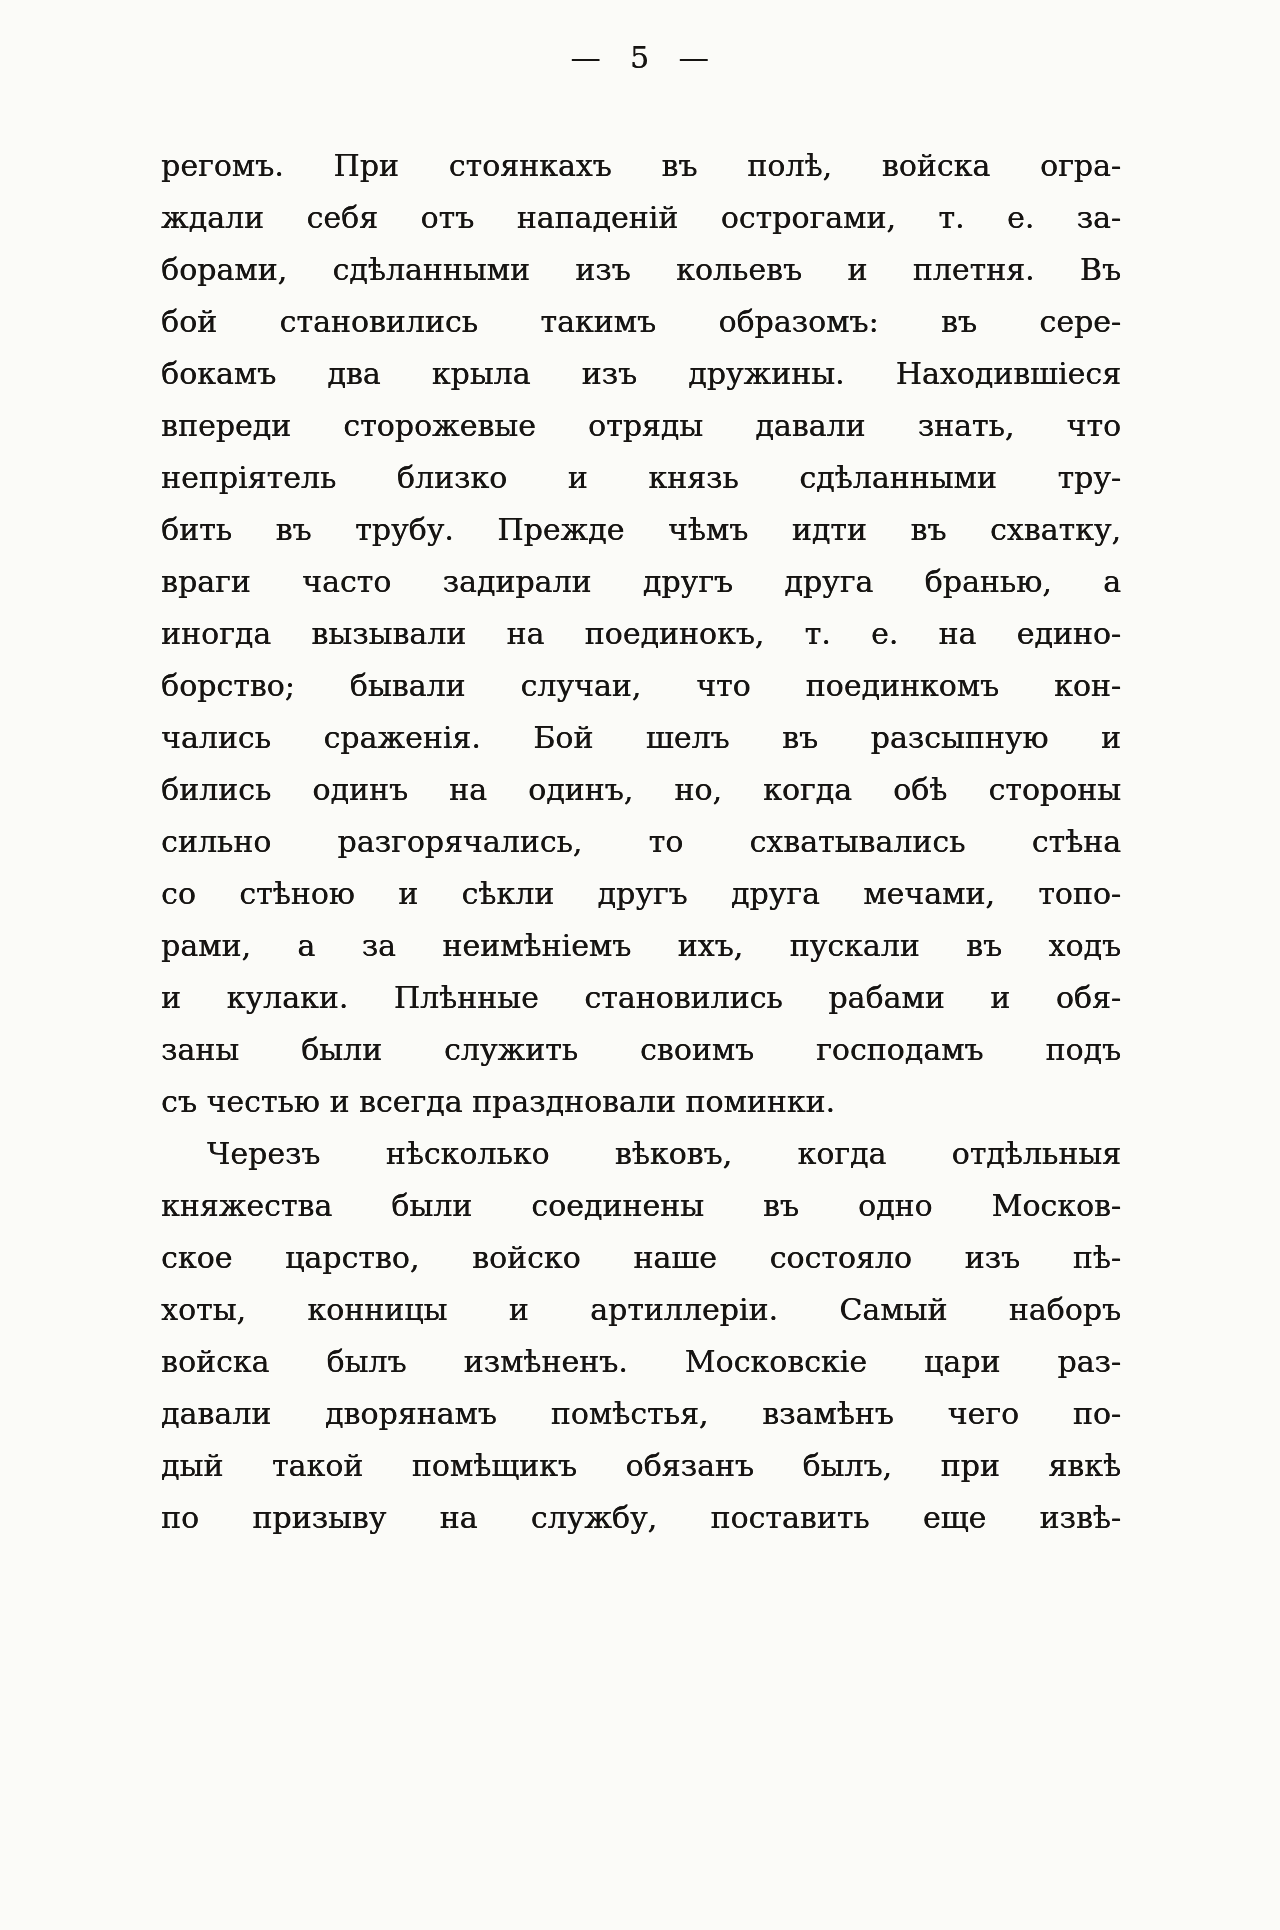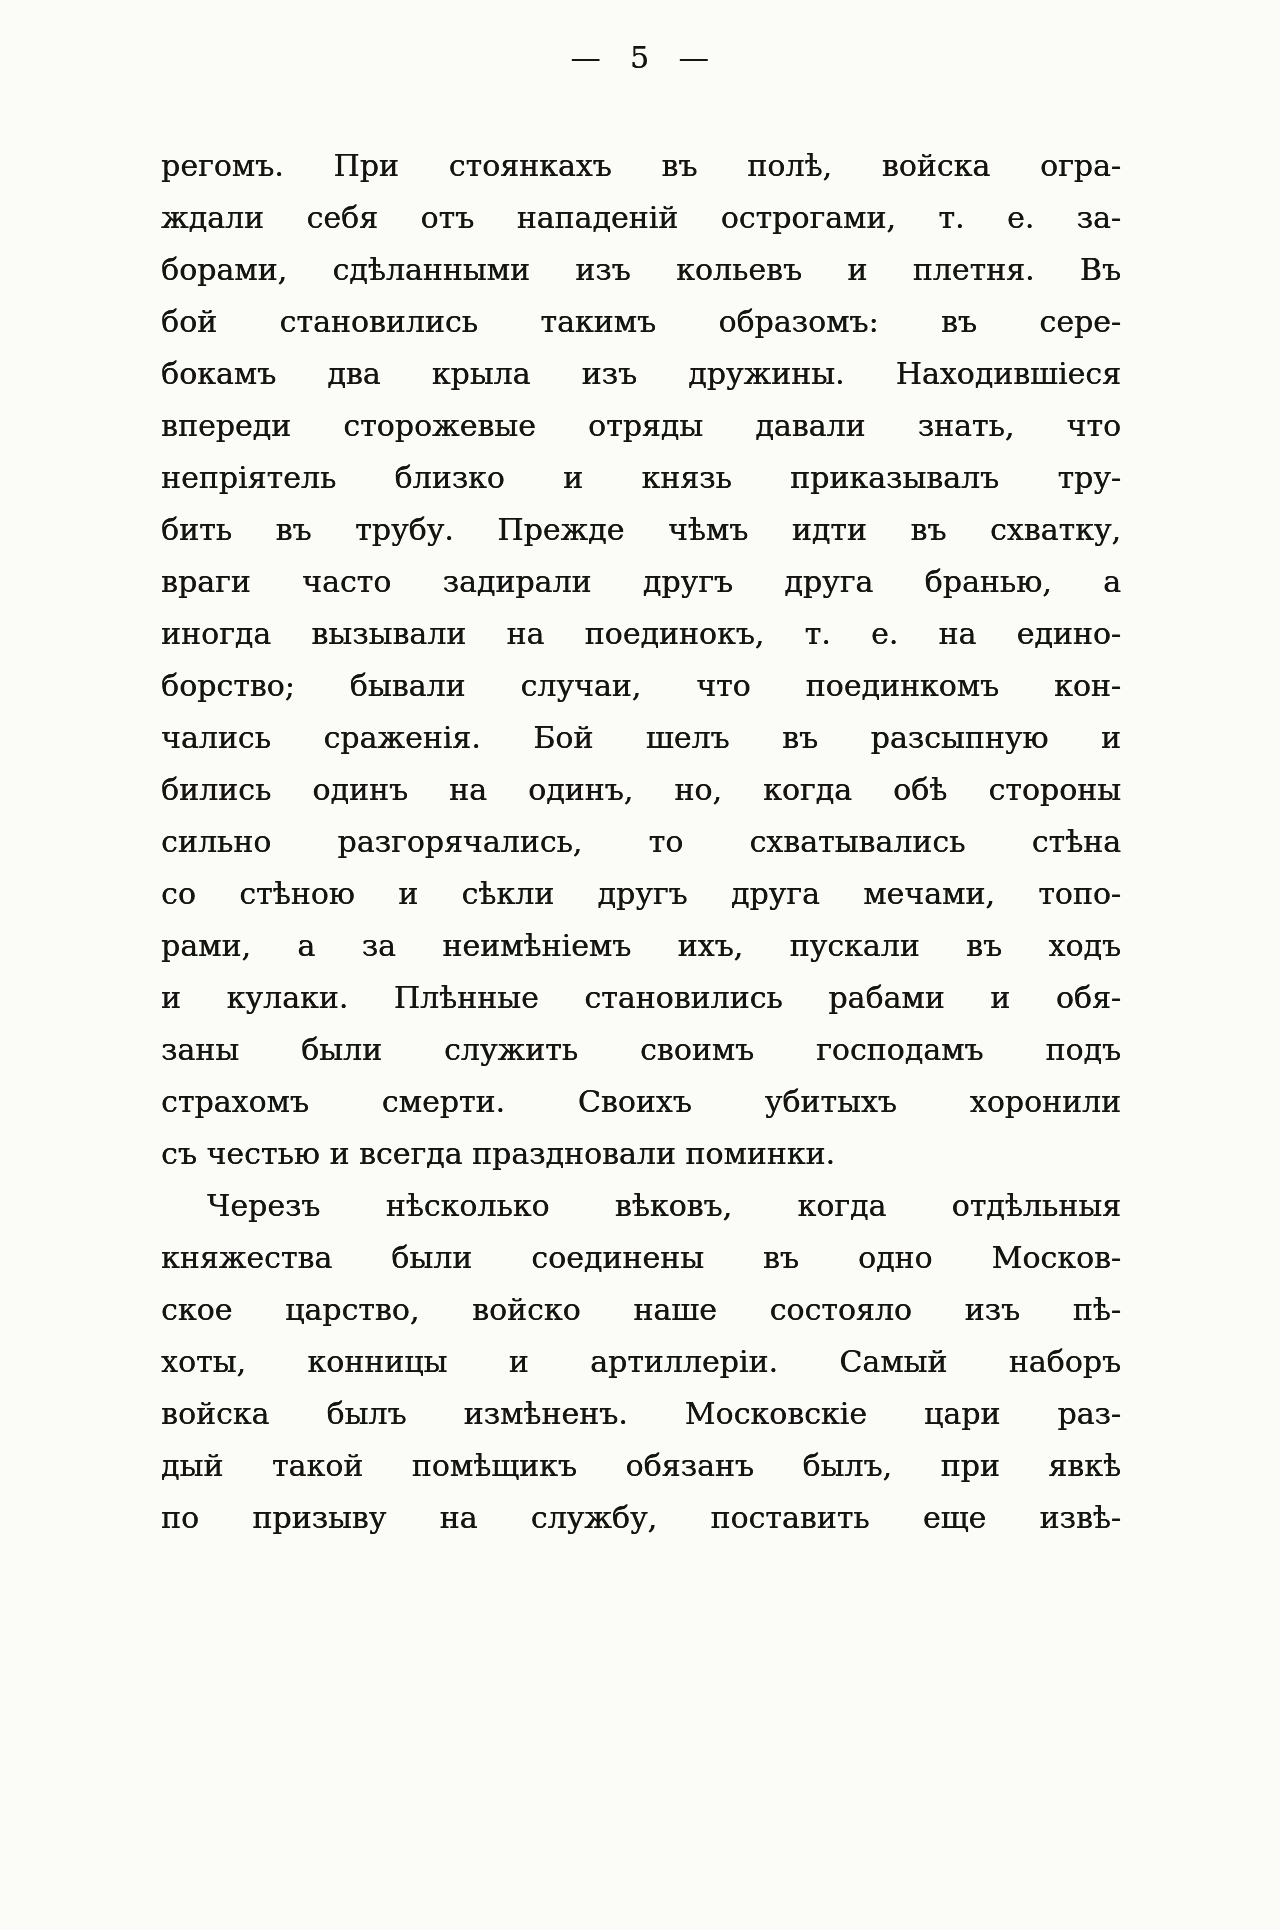--- a/index.html
+++ b/index.html
@@ -58,35 +58,35 @@
 
 <div class="page">
   <div class="pagenum">— 5 —</div>
   <div class="textblock">
       <div class="line"><span>регомъ. При стоянкахъ въ полѣ, войска огра-</span></div>
       <div class="line"><span>ждали себя отъ нападеній </span><span class="it">острогами,</span><span> т. е. за-</span></div>
       <div class="line"><span>борами, сдѣланными изъ кольевъ и плетня. Въ</span></div>
       <div class="line"><span>бой становились такимъ образомъ: въ сере-</span></div>
       <div class="line"><span>бокамъ два крыла изъ дружины. Находившіеся</span></div>
       <div class="line"><span>впереди сторожевые отряды давали знать, что</span></div>
-      <div class="line"><span>непріятель близко и князь приказывалъ тру-</span></div>
+      <div class="line"><span>непріятель близко и князь сдѣланными тру-</span></div>
       <div class="line"><span>бить въ трубу. Прежде чѣмъ идти въ схватку,</span></div>
       <div class="line"><span>враги часто задирали другъ друга бранью, а</span></div>
       <div class="line"><span>иногда вызывали на поединокъ, т. е. на едино-</span></div>
       <div class="line"><span>борство; бывали случаи, что поединкомъ кон-</span></div>
       <div class="line"><span>чались сраженія. Бой шелъ въ разсыпную и</span></div>
       <div class="line"><span>бились одинъ на одинъ, но, когда обѣ стороны</span></div>
       <div class="line"><span>сильно разгорячались, то схватывались стѣна</span></div>
       <div class="line"><span>со стѣною и сѣкли другъ друга мечами, топо-</span></div>
       <div class="line"><span>рами, а за неимѣніемъ ихъ, пускали въ ходъ</span></div>
       <div class="line"><span>и кулаки. Плѣнные становились рабами и обя-</span></div>
       <div class="line"><span>заны были служить своимъ господамъ подъ</span></div>
-      <div class="line"><span>страхомъ смерти. Своихъ убитыхъ хоронили</span></div>
       <div class="line no-just"><span>съ честью и всегда праздновали поминки.</span></div>
       <div class="line indent"><span>Черезъ нѣсколько вѣковъ, когда отдѣльныя</span></div>
       <div class="line"><span>княжества были соединены въ одно Москов-</span></div>
       <div class="line"><span>ское царство, войско наше состояло изъ </span><span class="it">пѣ-</span></div>
       <div class="line"><span class="it">хоты, конницы и артиллеріи</span><span>. Самый наборъ</span></div>
       <div class="line"><span>войска былъ измѣненъ. Московскіе цари раз-</span></div>
+      <div class="line"><span>давали дворянамъ помѣстья, взамѣнъ чего по-</span></div>
       <div class="line"><span>дый такой помѣщикъ обязанъ былъ, при явкѣ</span></div>
       <div class="line"><span>по призыву на службу, поставить еще извѣ-</span></div>
     </div>
 </div>
 
 </body></html>

